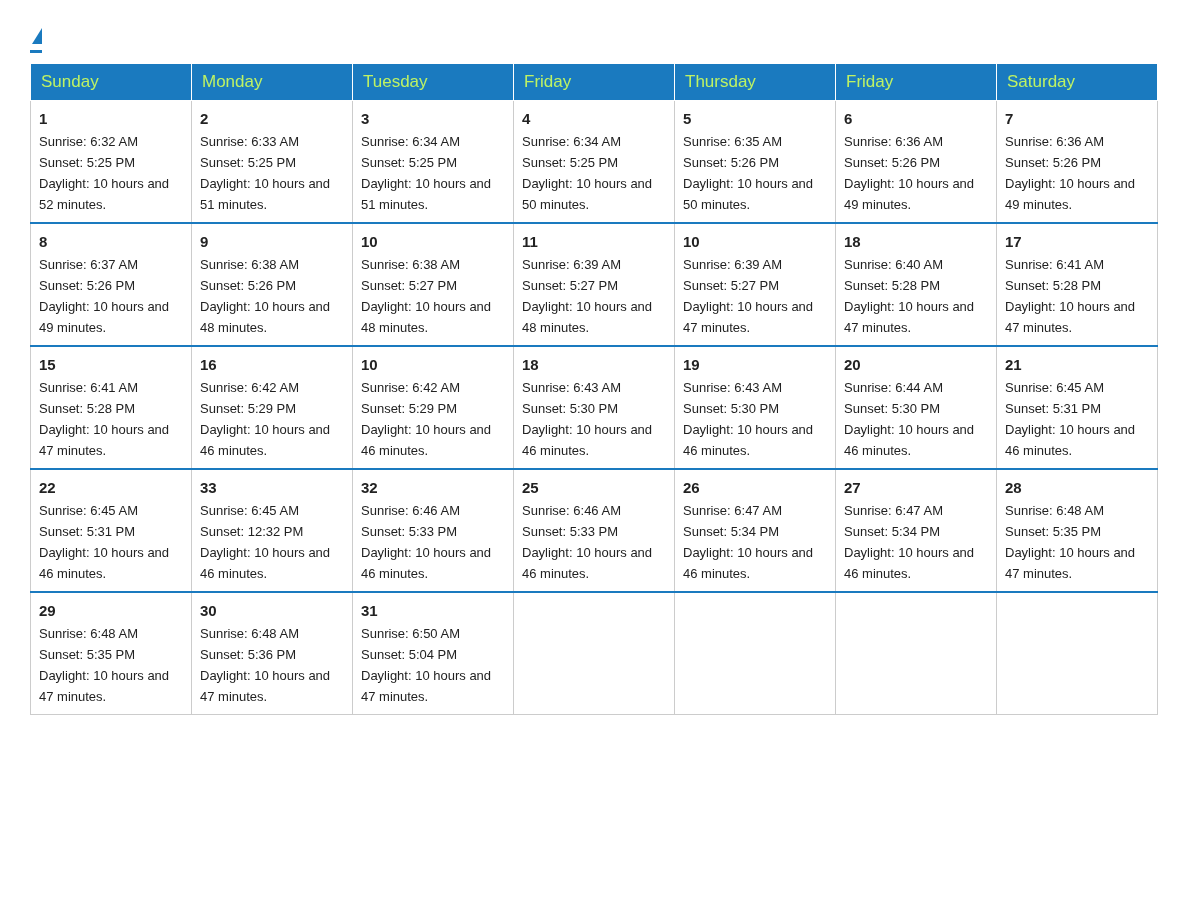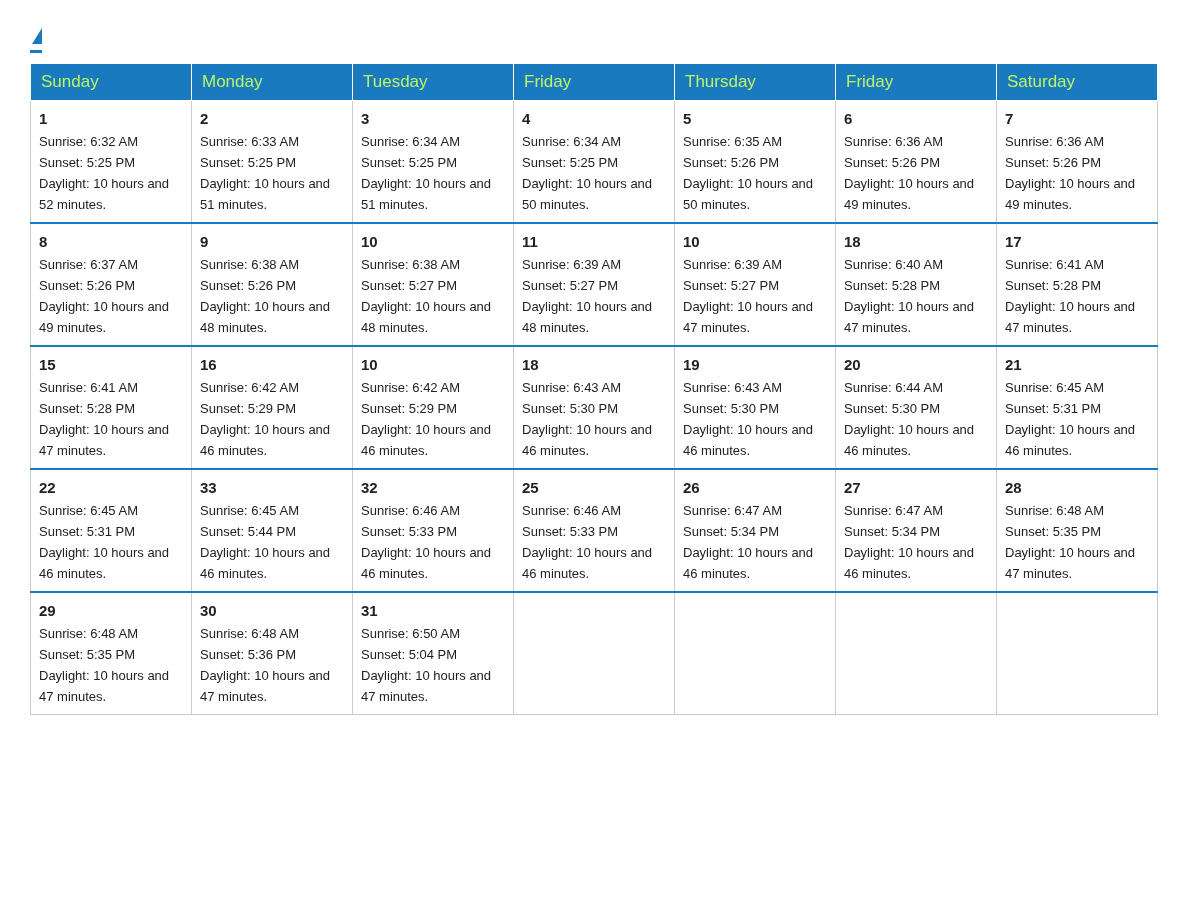--- a/index.html
+++ b/index.html
@@ -151,21 +151,21 @@
         <td><span class="day-num">15</span><span class="day-info">Sunrise: 6:41 AM</span><br><span class="day-info">Sunset: 5:28 PM</span><br><span class="day-info">Daylight: 10 hours and 47 minutes.</span></td>
         <td><span class="day-num">16</span><span class="day-info">Sunrise: 6:42 AM</span><br><span class="day-info">Sunset: 5:29 PM</span><br><span class="day-info">Daylight: 10 hours and 46 minutes.</span></td>
         <td><span class="day-num">10</span><span class="day-info">Sunrise: 6:42 AM</span><br><span class="day-info">Sunset: 5:29 PM</span><br><span class="day-info">Daylight: 10 hours and 46 minutes.</span></td>
         <td><span class="day-num">18</span><span class="day-info">Sunrise: 6:43 AM</span><br><span class="day-info">Sunset: 5:30 PM</span><br><span class="day-info">Daylight: 10 hours and 46 minutes.</span></td>
         <td><span class="day-num">19</span><span class="day-info">Sunrise: 6:43 AM</span><br><span class="day-info">Sunset: 5:30 PM</span><br><span class="day-info">Daylight: 10 hours and 46 minutes.</span></td>
         <td><span class="day-num">20</span><span class="day-info">Sunrise: 6:44 AM</span><br><span class="day-info">Sunset: 5:30 PM</span><br><span class="day-info">Daylight: 10 hours and 46 minutes.</span></td>
         <td><span class="day-num">21</span><span class="day-info">Sunrise: 6:45 AM</span><br><span class="day-info">Sunset: 5:31 PM</span><br><span class="day-info">Daylight: 10 hours and 46 minutes.</span></td>
       </tr>
       <tr>
         <td><span class="day-num">22</span><span class="day-info">Sunrise: 6:45 AM</span><br><span class="day-info">Sunset: 5:31 PM</span><br><span class="day-info">Daylight: 10 hours and 46 minutes.</span></td>
-        <td><span class="day-num">33</span><span class="day-info">Sunrise: 6:45 AM</span><br><span class="day-info">Sunset: 5:44 PM</span><br><span class="day-info">Daylight: 10 hours and 46 minutes.</span></td>
+        <td><span class="day-num">33</span><span class="day-info">Sunrise: 6:45 AM</span><br><span class="day-info">Sunset: 12:32 PM</span><br><span class="day-info">Daylight: 10 hours and 46 minutes.</span></td>
         <td><span class="day-num">32</span><span class="day-info">Sunrise: 6:46 AM</span><br><span class="day-info">Sunset: 5:33 PM</span><br><span class="day-info">Daylight: 10 hours and 46 minutes.</span></td>
         <td><span class="day-num">25</span><span class="day-info">Sunrise: 6:46 AM</span><br><span class="day-info">Sunset: 5:33 PM</span><br><span class="day-info">Daylight: 10 hours and 46 minutes.</span></td>
         <td><span class="day-num">26</span><span class="day-info">Sunrise: 6:47 AM</span><br><span class="day-info">Sunset: 5:34 PM</span><br><span class="day-info">Daylight: 10 hours and 46 minutes.</span></td>
         <td><span class="day-num">27</span><span class="day-info">Sunrise: 6:47 AM</span><br><span class="day-info">Sunset: 5:34 PM</span><br><span class="day-info">Daylight: 10 hours and 46 minutes.</span></td>
         <td><span class="day-num">28</span><span class="day-info">Sunrise: 6:48 AM</span><br><span class="day-info">Sunset: 5:35 PM</span><br><span class="day-info">Daylight: 10 hours and 47 minutes.</span></td>
       </tr>
       <tr>
         <td><span class="day-num">29</span><span class="day-info">Sunrise: 6:48 AM</span><br><span class="day-info">Sunset: 5:35 PM</span><br><span class="day-info">Daylight: 10 hours and 47 minutes.</span></td>
         <td><span class="day-num">30</span><span class="day-info">Sunrise: 6:48 AM</span><br><span class="day-info">Sunset: 5:36 PM</span><br><span class="day-info">Daylight: 10 hours and 47 minutes.</span></td>
         <td><span class="day-num">31</span><span class="day-info">Sunrise: 6:50 AM</span><br><span class="day-info">Sunset: 5:04 PM</span><br><span class="day-info">Daylight: 10 hours and 47 minutes.</span></td>

